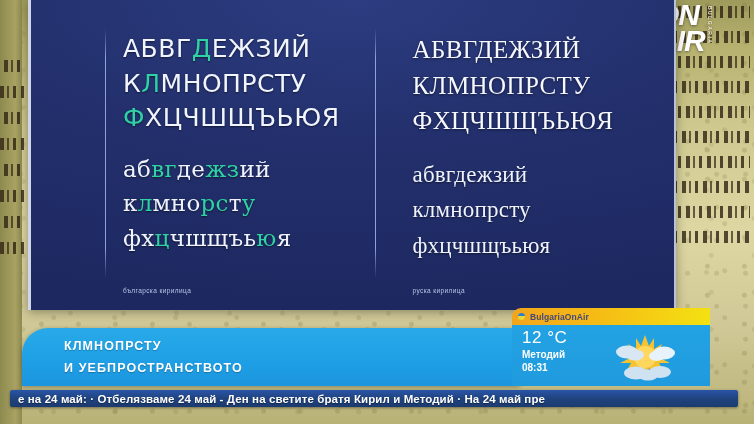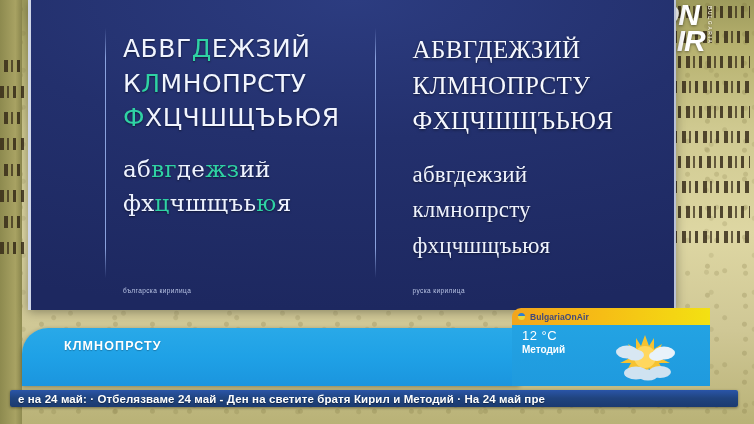--- a/index.html
+++ b/index.html
@@ -164,21 +164,21 @@
   .wx-brand{
     font-size:8.5px; font-weight:bold; color:#2e3d86; letter-spacing:.1px;
     opacity:.9;
   }
   .wx-body{
     position:relative; height:61px; width:100%;
     background:linear-gradient(180deg,#23a3e3 0%,#1f9ade 100%);
     padding:4px 0 0 10px;
   }
   .wx-temp{
-    color:#ffffff; font-size:13px; font-weight:400; letter-spacing:.5px;
+    color:#ffffff; font-size:17px; font-weight:400; letter-spacing:.5px;
     line-height:1.1;
   }
   .wx-city{ color:#ffffff; font-size:10px; font-weight:bold; line-height:1.35; }
   .wx-time{ color:#ffffff; font-size:10px; font-weight:bold; line-height:1.3; }
 
   .wx-icon{ position:absolute; right:34px; top:8px; width:62px; height:48px; }
 
   
   .crawl{
     position:absolute; left:10px; top:390px; width:728px; height:17px;
@@ -243,20 +243,21 @@
     <div class="cols">
 
       <div class="col col-left">
         <div class="bg-upper">
           <div>АБВГ<span class="accent">Д</span>ЕЖЗИЙ</div>
           <div>К<span class="accent">Л</span>МНОПРСТУ</div>
           <div><span class="accent">Ф</span>ХЦЧШЩЪЬЮЯ</div>
         </div>
         <div class="bg-lower">
           <div>аб<span class="accent">вг</span>де<span class="accent">жз</span>ий</div>
+          <div>к<span class="accent">л</span>мно<span class="accent">рс</span>т<span class="accent">у</span></div>
           <div>фх<span class="accent">ц</span>чшщъь<span class="accent">ю</span>я</div>
         </div>
         <div class="caption caption-left">българска кирилица</div>
       </div>
 
       <div class="col col-right">
         <div class="ru-upper">
           <div>АБВГДЕЖЗИЙ</div>
           <div>КЛМНОПРСТУ</div>
           <div>ФХЦЧШЩЪЬЮЯ</div>
@@ -266,30 +267,32 @@
           <div>клмнопрсту</div>
           <div>фхцчшщъьюя</div>
         </div>
         <div class="caption caption-right">руска кирилица</div>
       </div>
     </div>
   </div>
 
   <div class="lower-third">
     <div class="lt-line">КЛМНОПРСТУ</div>
+    <div class="lt-line">И УЕБПРОСТРАНСТВОТО</div>
   </div>
 
   <div class="wx">
     <div class="wx-brandbar">
       <span class="wx-dot"></span>
       <span class="wx-brand">BulgariaOnAir</span>
     </div>
     <div class="wx-body">
       <div class="wx-temp">12 °C</div>
       <div class="wx-city">Методий</div>
+      <div class="wx-time">08:31</div>
 
       <svg class="wx-icon" viewBox="0 0 62 48">
 
         <g fill="#f6c230">
           <polygon points="31,2 35,13 40,5 40,16 48,11 44,20 54,19 46,25 56,30 45,30 50,39 41,34 41,44 35,35 31,46 27,35 21,44 21,34 12,39 17,30 6,30 16,25 8,19 18,20 14,11 22,16 22,5 27,13"></polygon>
         </g>
         <circle cx="31" cy="24" r="11" fill="#ffd75e"></circle>
 
         <g fill="#d8e7f3">
           <ellipse cx="13" cy="19" rx="11" ry="6.5"></ellipse>

